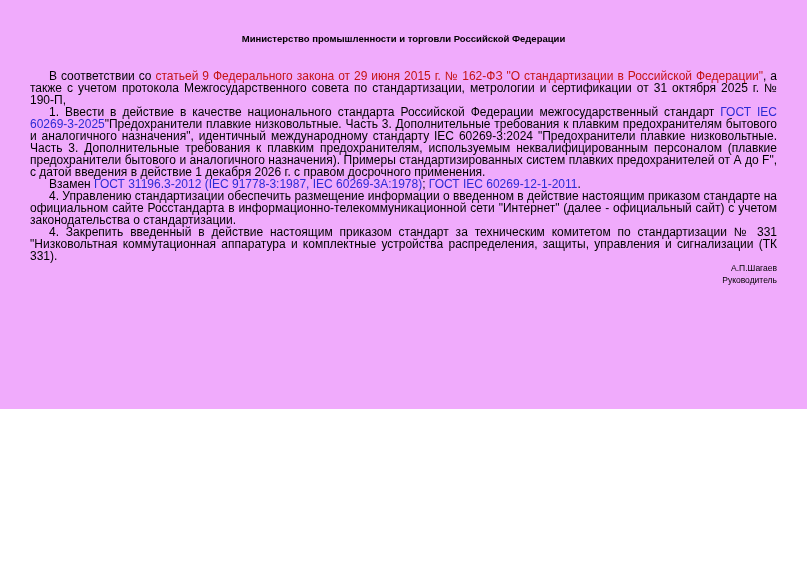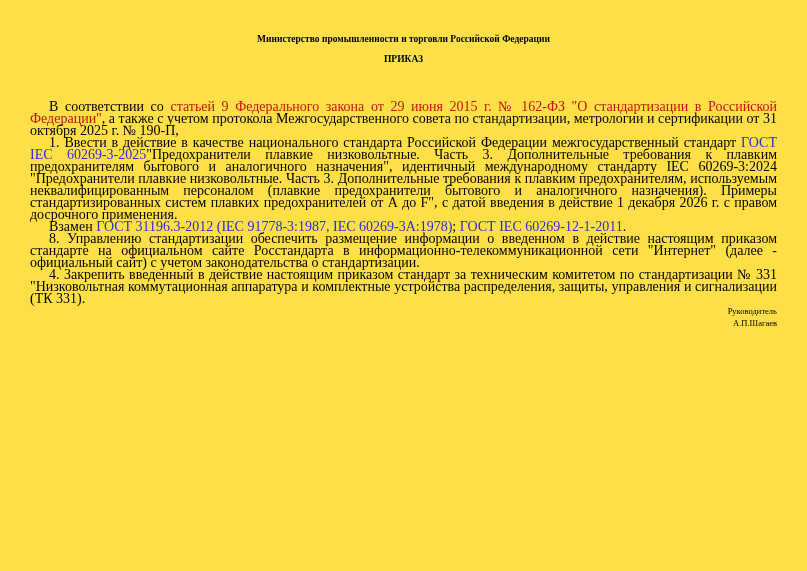--- a/index.html
+++ b/index.html
@@ -1,62 +1,61 @@
 <!DOCTYPE html>
 <html style="--link-blue: #2b2bd5; --link-red: #c41414;"><head>
 <meta charset="utf-8">
 <style>
   html, body { margin: 0; padding: 0; background: #ffffff; }
   .page {
     position: relative;
     width: 807px;
-    height: 571px;
-    background: #fde047;
+    height: 409px;
+    background: #f0abfc;
     overflow: hidden;
-    font-family: Liberation Serif, serif;
+    font-family: Liberation Sans, sans-serif;
     color: #000000;
   }
   .doc { padding: 33px 30px 0 30px; }
 
   .doc-header { text-align: center; font-weight: bold; font-size: 9.5px; line-height: 12px; }
   .doc-header div { margin: 0; }
   .doc-type  { margin-top: 8px !important; }
   .doc-date  { margin-top: 6px !important; }
   .doc-title { margin-top: 18px !important; }
 
-  .doc-body { margin-top: 36px; font-size: 14px; line-height: 12px; }
+  .doc-body { margin-top: 25px; font-size: 12px; line-height: 12px; }
   p.para { margin: 0; }
   p.para.indent { text-indent: 19px; }
 
   a.link { text-decoration: none; cursor: pointer; }
   a.link.blue { color: var(--link-blue, #2b2bd5); }
   a.link.red  { color: var(--link-red, #c41414); }
 
   .signature { text-align: right; font-size: 8.5px; line-height: 12px; }
   .signature div { margin: 0; }
 </style>
 </head>
 <body>
 
 <div class="page">
   <div class="doc">
 
     <div class="doc-header">
       <div>Министерство промышленности и торговли Российской Федерации</div>
-      <div class="doc-type">ПРИКАЗ</div>
     </div>
 
     <div class="doc-body">
 
     <p class="para indent" style="text-align: justify;"><span>В соответствии со </span><a class="link red">статьей 9 Федерального закона от 29 июня 2015 г. № 162-ФЗ "О стандартизации в Российской Федерации"</a><span>, а также с учетом протокола Межгосударственного совета по стандартизации, метрологии и сертификации от 31 октября 2025 г. № 190-П,</span></p>
         <p class="para indent" style="text-align: justify;"><span>1. Ввести в действие в качестве национального стандарта Российской Федерации межгосударственный стандарт </span><a class="link blue">ГОСТ IEC 60269-3-2025</a><span>"Предохранители плавкие низковольтные. Часть 3. Дополнительные требования к плавким предохранителям бытового и аналогичного назначения", идентичный международному стандарту IEC 60269-3:2024 "Предохранители плавкие низковольтные. Часть 3. Дополнительные требования к плавким предохранителям, используемым неквалифицированным персоналом (плавкие предохранители бытового и аналогичного назначения). Примеры стандартизированных систем плавких предохранителей от А до F", с датой введения в действие 1 декабря 2026 г. с правом досрочного применения.</span></p>
         <p class="para indent" style="text-align: left;"><span>Взамен </span><a class="link blue">ГОСТ 31196.3-2012 (IEC 91778-3:1987, IEC 60269-3А:1978)</a><span>; </span><a class="link blue">ГОСТ IEC 60269-12-1-2011</a><span>.</span></p>
-        <p class="para indent" style="text-align: justify;"><span>8. Управлению стандартизации обеспечить размещение информации о введенном в действие настоящим приказом стандарте на официальном сайте Росстандарта в информационно-телекоммуникационной сети "Интернет" (далее - официальный сайт) с учетом законодательства о стандартизации.</span></p>
+        <p class="para indent" style="text-align: justify;"><span>4. Управлению стандартизации обеспечить размещение информации о введенном в действие настоящим приказом стандарте на официальном сайте Росстандарта в информационно-телекоммуникационной сети "Интернет" (далее - официальный сайт) с учетом законодательства о стандартизации.</span></p>
         <p class="para indent" style="text-align: justify;"><span>4. Закрепить введенный в действие настоящим приказом стандарт за техническим комитетом по стандартизации № 331 "Низковольтная коммутационная аппаратура и комплектные устройства распределения, защиты, управления и сигнализации (ТК 331).</span></p>
       </div>
 
     <div class="signature">
+      <div>А.П.Шагаев</div>
       <div>Руководитель</div>
-      <div>А.П.Шагаев</div>
     </div>
 
   </div>
 </div>
 
 </body></html>

